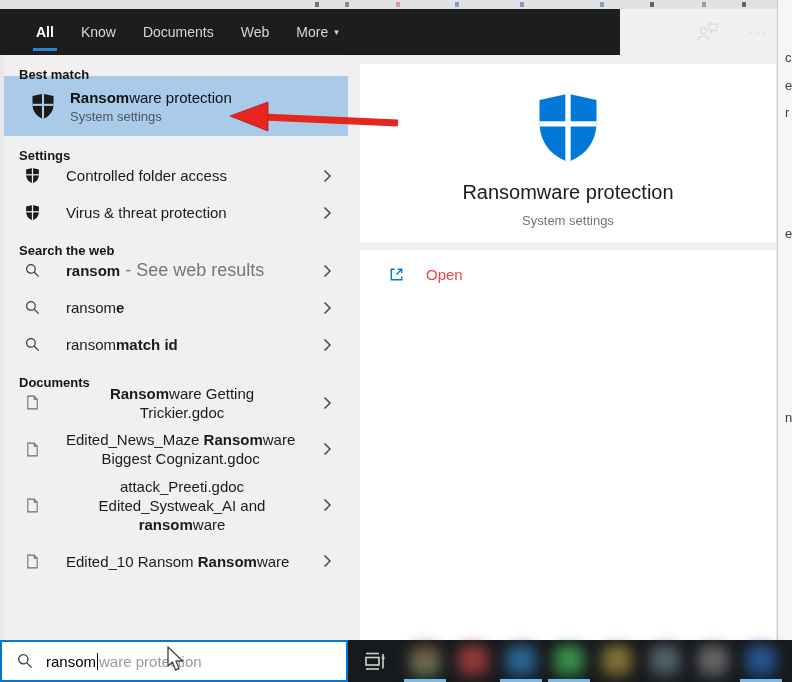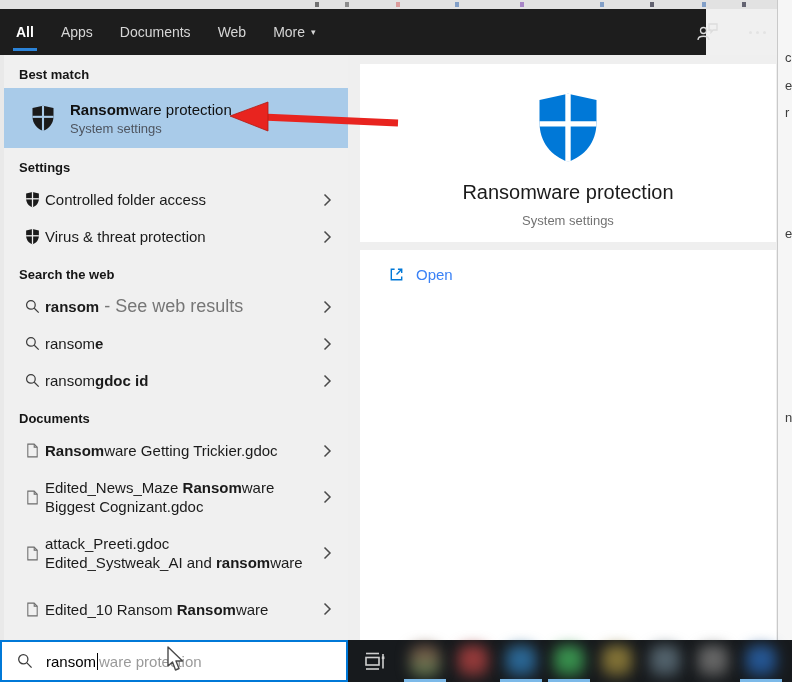--- a/index.html
+++ b/index.html
@@ -4,64 +4,64 @@
 <style>
   html,body{margin:0;padding:0;background:#cfcfcf;}
   .screen{position:relative;width:792px;height:682px;overflow:hidden;
     font-family:"Liberation Sans","DejaVu Sans",sans-serif;background:#f0f0f0;}
 
   
   .top-strip{position:absolute;left:0;top:0;width:777px;height:9px;background:#e2e2e2;}
   .speck{position:absolute;top:2px;width:4px;height:5px;opacity:.8;}
 
   
-  .topbar{position:absolute;left:0;top:9px;width:706px;height:46px;background:#1d1d1d;
-    display:flex;align-items:center;padding-left:16px;box-sizing:border-box;gap:27px;}
+  .topbar{position:absolute;left:0;top:9px;width:620px;height:46px;background:#1d1d1d;
+    display:flex;align-items:center;padding-left:36px;box-sizing:border-box;gap:27px;}
   .tab{position:relative;height:100%;display:flex;align-items:center;color:#d6d6d6;
     font-size:14px;cursor:default;white-space:nowrap;}
   .tab .caret-down{font-size:9px;margin-left:6px;color:#d6d6d6;}
   .tab.active{color:#fff;font-weight:bold;}
   .tab.active::after{content:"";position:absolute;left:-3px;right:-3px;bottom:4px;height:3px;background:#2b83d8;}
   .topbar-right{position:absolute;right:22px;top:9px;height:46px;display:flex;align-items:center;gap:26px;}
   .dots{display:flex;gap:4px;align-items:center;padding:4px;}
   .dot{width:3px;height:3px;border-radius:50%;background:#e3e3e3;}
 
   
   .left-panel{position:absolute;left:0;top:55px;width:348px;height:585px;background:#f0f0f0;
     border-left:4px solid #e9e9e9;box-sizing:border-box;}
-  .sec-header{box-sizing:border-box;height:33px;padding:12px 0 0 15px;font-size:13px;
+  .sec-header{box-sizing:border-box;height:21px;padding:12px 0 0 15px;font-size:13px;
     font-weight:bold;color:#151515;}
   .bm-row{height:60px;background:#a9cbe9;display:flex;align-items:center;
     padding-left:24px;gap:12px;box-sizing:border-box;cursor:default;}
   .bm-title{font-size:15px;color:#111;}
   .bm-title .b{font-weight:bold;}
   .bm-sub{font-size:13px;color:#4e5560;margin-top:3px;}
-  .row{display:flex;align-items:center;height:37px;padding-left:20px;gap:4px;
-    box-sizing:border-box;cursor:default;}
+  .row{display:flex;align-items:center;height:37px;padding-left:20px;gap:25px;
+    box-sizing:border-box;cursor:default;text-align:center;}
   .row.two{height:56px;}
   .ricon{width:17px;display:flex;justify-content:center;flex:0 0 auto;}
   .rtext{font-size:15px;color:#1b1b1b;line-height:19px;}
   .rtext .b{font-weight:bold;}
   .rtext .dim{color:#767676;font-size:18px;}
   .chev{margin-left:auto;margin-right:16px;display:flex;align-items:center;}
   .sh .shp{fill:#1b1b1b;}
   .sh .cross{stroke:#f0f0f0;stroke-width:1.8;}
   .bm-row .sh .cross{stroke:#a9cbe9;}
 
   
   .right-panel{position:absolute;left:348px;top:55px;width:429px;height:585px;background:#efefef;}
   .hero{position:absolute;left:12px;top:9px;width:416px;height:178px;background:#fff;text-align:center;}
   .hero-shield{margin-top:25px;}
   .hero-shield .shp{fill:#0078d7;}
   .hero-shield .cross{stroke:#fff;stroke-width:1.7;}
   .hero-title{font-size:20px;color:#1b1b1b;margin-top:12px;}
   .hero-sub{font-size:13px;color:#737373;margin-top:9px;}
   .lower{position:absolute;left:12px;top:195px;width:416px;height:390px;background:#fff;}
-  .open-row{display:flex;align-items:center;height:48px;padding-left:28px;gap:11px;
-    font-size:15px;color:#3b82f6;cursor:default;}
+  .open-row{display:flex;align-items:center;height:48px;padding-left:28px;gap:21px;
+    font-size:15px;color:#ef4444;cursor:default;}
 
   
   .right-strip{position:absolute;left:777px;top:0;width:15px;height:640px;background:#f6f6f6;
     border-left:1px solid #c9c9c9;box-sizing:border-box;overflow:hidden;}
   .frag{position:absolute;left:7px;font-size:13px;color:#3d3d3d;}
 
   
   .search-bar{position:absolute;left:0;top:640px;width:348px;height:42px;background:#fff;
     border:2px solid #0078d7;box-sizing:border-box;display:flex;align-items:center;z-index:5;}
   .search-bar .sicon{margin-left:15px;display:flex;}
@@ -99,21 +99,21 @@
     <span class="speck" style="left:702px;background:#6a8fc0;"></span>
     <span class="speck" style="left:742px;background:#445;"></span>
   </div>
 
   <div class="topbar">
     <div id="tabs" style="display:flex;gap:27px;height:100%;">
         <div class="tab active">
           <span>All</span>
         </div>
         <div class="tab">
-          <span>Apps</span>
+          <span>Know</span>
         </div>
         <div class="tab">
           <span>Documents</span>
         </div>
         <div class="tab">
           <span>Web</span>
         </div>
         <div class="tab">
           <span>More</span>
           <span class="caret-down">▾</span>
@@ -222,21 +222,21 @@
           </span>
         </div>
         <div class="row">
           <span class="ricon">
             <svg width="15" height="15" viewBox="0 0 16 16" fill="none" stroke="#3c3c3c" stroke-width="1.3">
               <circle cx="6.3" cy="6.3" r="4.6"></circle>
               <line x1="9.9" y1="9.9" x2="14.6" y2="14.6"></line>
             </svg>
           </span>
           <div class="rtext">
-            <div><span>ransom</span><span class="b">gdoc id</span></div>
+            <div><span>ransom</span><span class="b">match id</span></div>
           </div>
           <span class="chev">
             <svg width="9" height="14" viewBox="0 0 9 14" fill="none" stroke="#4a4a4a" stroke-width="1.5">
               <polyline points="1.5,1.5 7,7 1.5,12.5"></polyline>
             </svg>
           </span>
         </div>
         <div class="sec-header">Documents</div>
         <div class="row">
           <span class="ricon">

